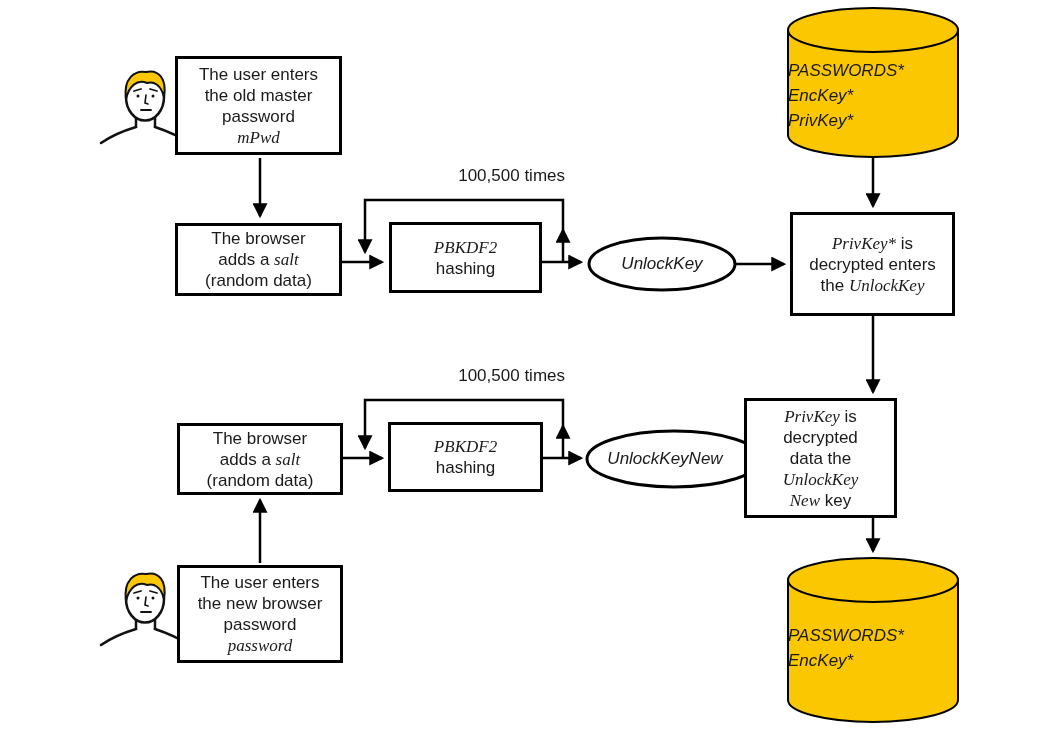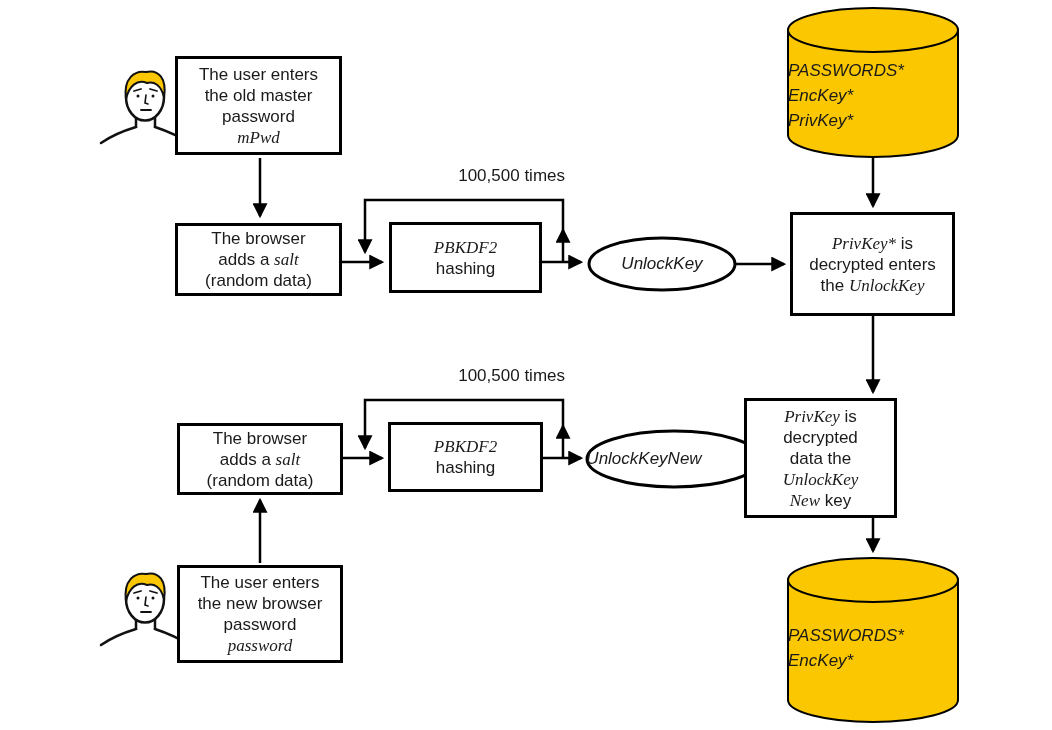--- a/index.html
+++ b/index.html
@@ -121,21 +121,21 @@
     <span class="ln">(random data)</span>
   </div>
 
   <div class="box" style="left:388px;top:422px;width:155px;height:70px">
     <span class="ln it">PBKDF2</span>
     <span class="ln">hashing</span>
   </div>
 
   <div class="lbl" style="left:365px;top:365px;width:200px">100,500 times</div>
 
-  <div class="ell-text" style="left:566px;top:448px;width:156px">UnlockKeyNew</div>
+  <div class="ell-text" style="left:587px;top:448px;width:156px">UnlockKeyNew</div>
 
   <div class="box" style="left:177px;top:565px;width:166px;height:98px">
     <span class="ln">The user enters</span>
     <span class="ln">the new browser</span>
     <span class="ln">password</span>
     <span class="ln it">password</span>
   </div>
 
   <div class="cyl-text" style="left:788px;top:623px;width:170px">
     <div>PASSWORDS*</div>

